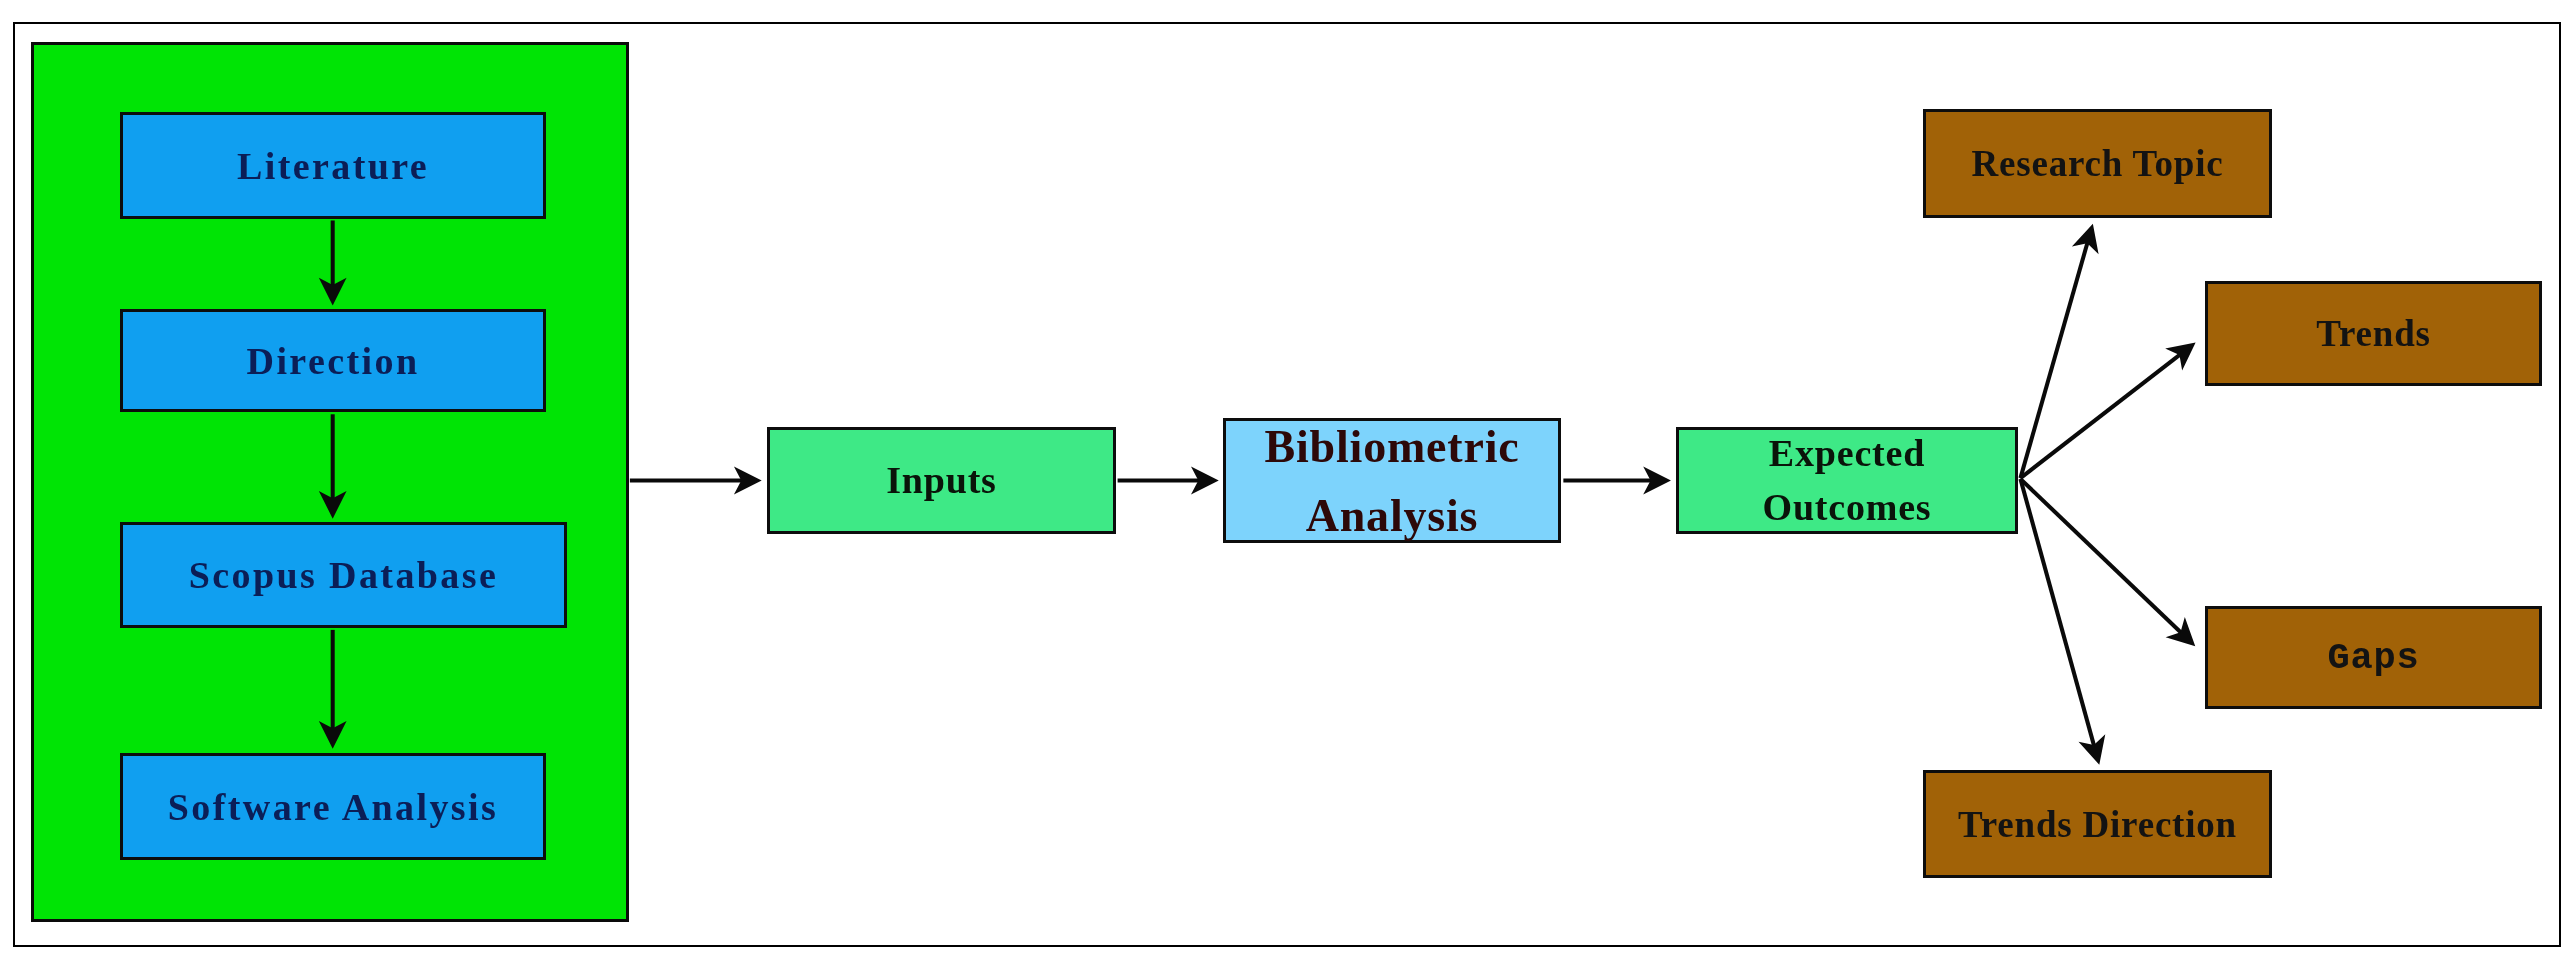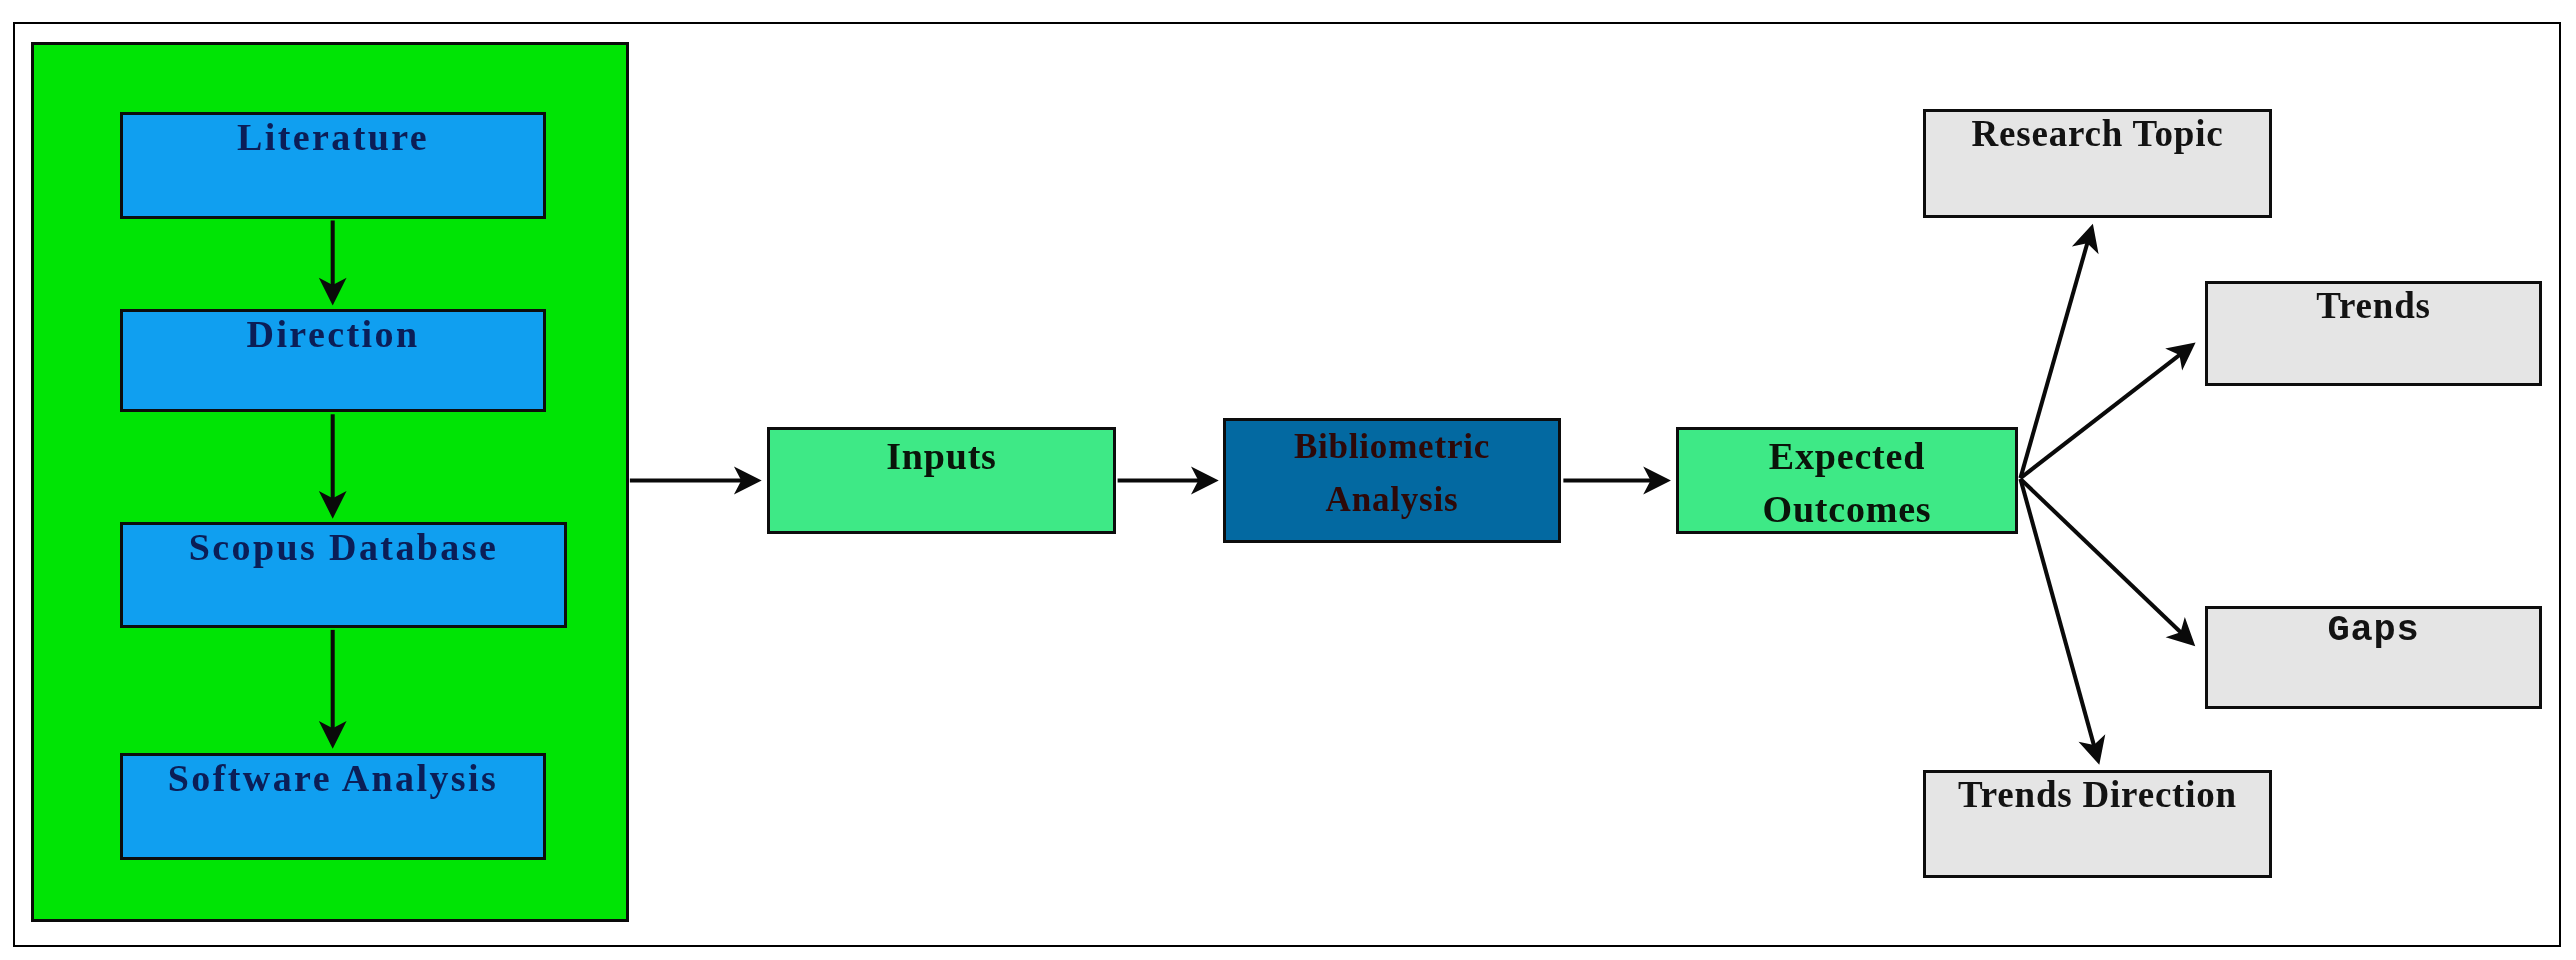--- a/index.html
+++ b/index.html
@@ -10,43 +10,43 @@
     font-family:"Liberation Serif","DejaVu Serif",serif;
     overflow:hidden;
   }
   .frame{
     position:absolute;left:13px;top:22px;width:2548px;height:925px;
     border:2.4px solid #000000;box-sizing:border-box;background:#ffffff;
   }
   .node{
     position:absolute;box-sizing:border-box;
     border:3.2px solid #0d0d0d;
-    display:flex;align-items:flex-start;justify-content:center;
+    display:flex;align-items:center;justify-content:center;
     text-align:center;font-weight:bold;
     z-index:3;
   }
   .green-panel{
     position:absolute;left:31px;top:42px;width:598px;height:880px;
     background:#00e405;border:3.2px solid #0a0a0a;box-sizing:border-box;
     z-index:1;
   }
   .blue{background:#109ff0;color:#0b1e57;font-size:38px;letter-spacing:2.4px;}
   .n-literature{left:120px;top:112px;width:426px;height:107px;}
   .n-keywords{left:120px;top:309px;width:426px;height:103px;}
   .n-scopus{left:120px;top:522px;width:447px;height:106px;}
   .n-software{left:120px;top:753px;width:426px;height:107px;}
 
   .spring{background:#3ee986;color:#0a140a;font-size:38px;letter-spacing:0.8px;line-height:1.4;}
   .n-inputs{left:767px;top:427px;width:349px;height:107px;}
   .n-outcomes{left:1676px;top:427px;width:342px;height:107px;padding:0 22px;}
 
-  .salmon{background:#0369a1;color:#2d0909;font-size:35px;letter-spacing:0.8px;line-height:1.5;}
+  .salmon{background:#7dd3fc;color:#2d0909;font-size:46px;letter-spacing:0.8px;line-height:1.5;}
   .n-biblio{left:1223px;top:418px;width:338px;height:125px;padding:0 16px;}
 
-  .purple{background:#e5e5e5;color:#131313;font-size:37px;letter-spacing:0.8px;}
+  .purple{background:#a16207;color:#131313;font-size:37px;letter-spacing:0.8px;}
   .n-research{left:1923px;top:109px;width:349px;height:109px;}
   .n-trends{left:2205px;top:281px;width:337px;height:105px;}
   .n-gaps{left:2205px;top:606px;width:337px;height:103px;font-family:Liberation Mono, monospace;}
   .n-future{left:1923px;top:770px;width:349px;height:108px;}
 
   .arrows{position:absolute;left:0;top:0;width:2576px;height:961px;z-index:2;pointer-events:none;}
 </style>
 </head>
 <body>
 

